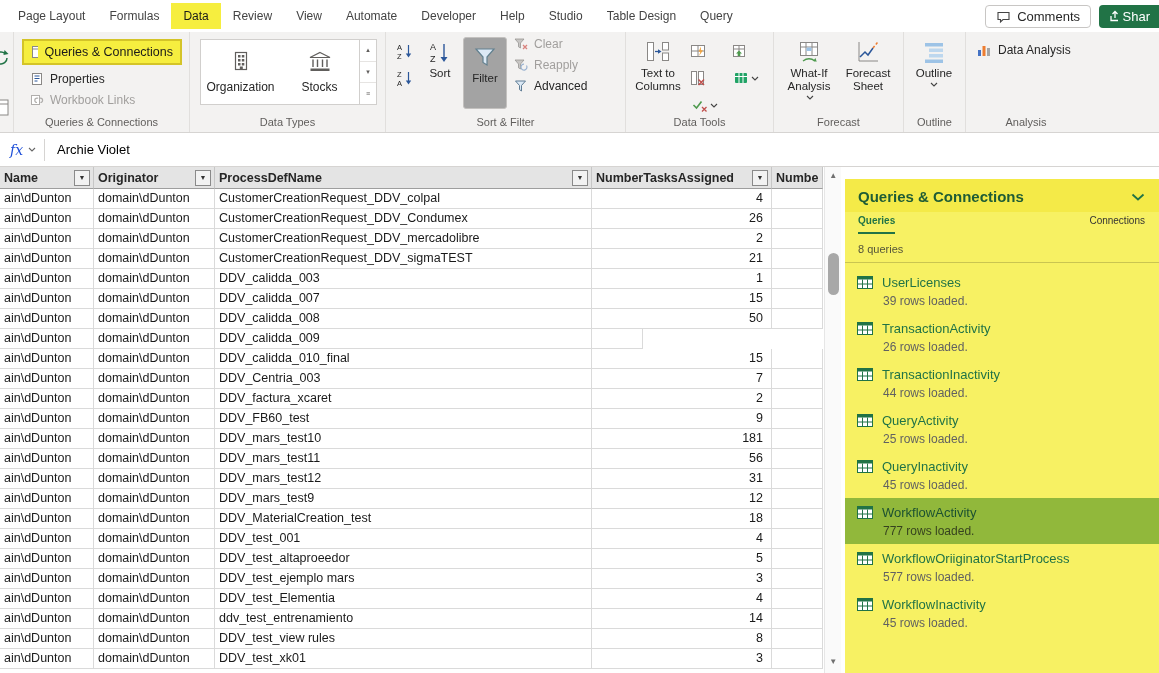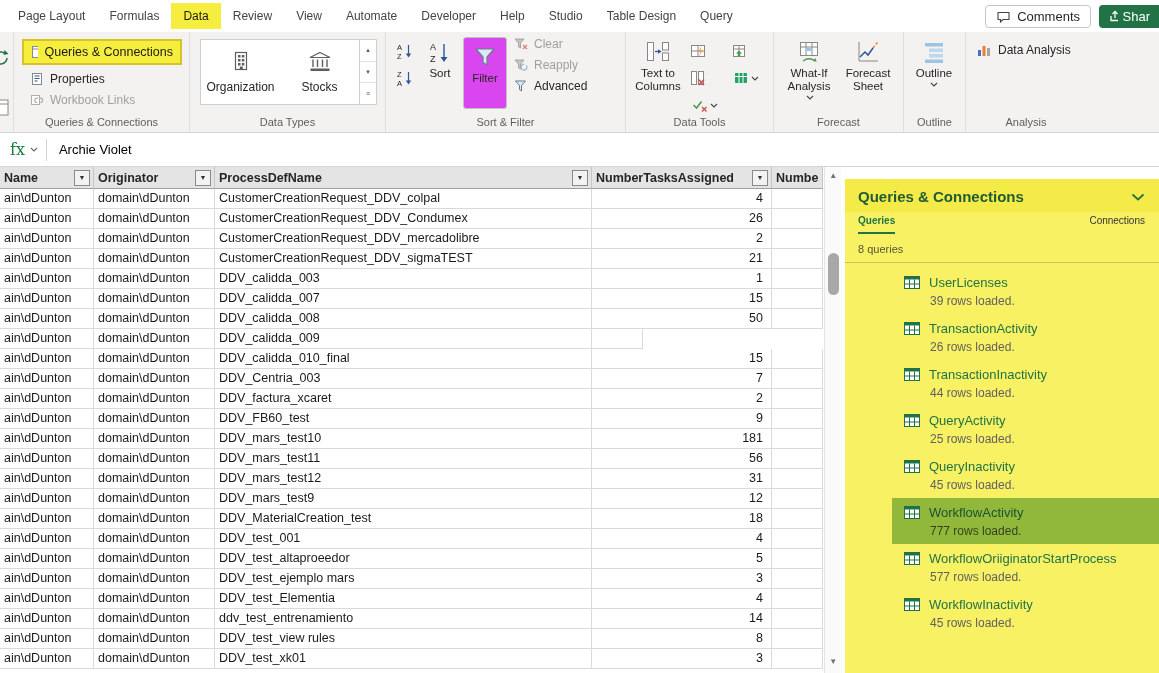--- a/index.html
+++ b/index.html
@@ -32,31 +32,31 @@
   .gal-scroll { width:17px; border-left:1px solid #d1cfcd; display:flex; flex-direction:column; }
   .gal-scroll div { flex:1; display:flex; align-items:center; justify-content:center; font-size:7px; color:#605e5c; border-bottom:1px solid #e6e4e2; }
   .gal-scroll div:last-child { border-bottom:none; }
 
   .sf-content, .dt-content, .fc-content { display:flex; align-items:flex-start; padding:0 4px 0 7px; gap:3px; }
   .sf-stack, .mini-col { display:flex; flex-direction:column; gap:3px; margin-top:2px; }
   .icon-btn { width:24px; height:24px; display:flex; align-items:center; justify-content:center; border-radius:2px; }
   .icon-btn.wider { width:38px; gap:2px; }
   .big-btn { display:flex; flex-direction:column; align-items:center; gap:2px; padding-top:2px; width:50px; font-size:11.5px; line-height:13px; text-align:center; color:#262626; }
   .big-btn span { display:block; }
-  .big-btn.boxed { border:1px solid #c3c1bf; border-radius:3px; background:#d946ef; height:72px; justify-content:flex-start; padding-top:6px; }
+  .big-btn.boxed { border:1px solid #c3c1bf; border-radius:3px; background:#a3a3a3; height:72px; justify-content:flex-start; padding-top:6px; }
   .sf-right { display:flex; flex-direction:column; margin-left:4px; }
   .sf-right .small-row { margin:0 0 7px 0; }
   .chev-inline { margin-left:2px; }
 
   .analysis-row { display:flex; align-items:center; gap:6px; margin:5px 10px 0 10px; font-size:12px; white-space:nowrap; }
 
   
   .formula { height:34px; background:#fff; border-bottom:1px solid #d6d4d2; display:flex; align-items:center; }
   .fx-area { display:flex; align-items:center; gap:5px; padding:0 8px 0 10px; height:100%; }
-  .fx-label { font-family:"DejaVu Serif", serif; font-size:16px; color:#15803d; }
+  .fx-label { font-family:"DejaVu Serif", serif; font-style:italic; font-size:14px; color:#1d4ed8; }
   .fbar-divider { width:1px; height:22px; background:#d6d4d2; }
   .fvalue { padding-left:12px; font-size:13px; color:#000; }
 
   
   .content { display:flex; height:506px; }
   .grid { width:899px; }
   .grid-header { display:flex; height:22px; }
   .hcell { display:flex; align-items:center; justify-content:space-between; padding:0 3px 0 4px; background:#e4e4e4; border-right:1px solid #c6c6c6; border-bottom:1px solid #9e9e9e; font-size:12.5px; font-weight:bold; color:#262626; white-space:nowrap; overflow:hidden; }
   .fbtn { flex:none; width:16px; height:16px; background:#f2f2f2; border:1px solid #8a8a8a; display:flex; align-items:center; justify-content:center; font-size:7px; color:#333; }
   .trow { display:flex; height:20px; }
@@ -72,21 +72,21 @@
   
   .panel-wrap { width:318px; padding:12px 0 0 4px; background:#fff; }
   .panel { width:314px; height:494px; background:#f7f163; display:flex; flex-direction:column; overflow:hidden; }
   .panel-header { display:flex; align-items:center; justify-content:space-between; padding:9px 14px 7px 13px; background:#f4ea48; font-size:15px; font-weight:bold; color:#1f5c35; }
   .qtabs { display:flex; gap:24px; padding:3px 14px 0 13px; font-size:10px;justify-content:space-between; }
   .qtab { padding-bottom:6px; color:#333; }
   .qtab.active { color:#217346; font-weight:bold; border-bottom:2px solid #217346; }
   .qcount { padding:9px 13px 7px; font-size:11px; color:#55553a; }
   .p-divider { height:1px; background:rgba(0,0,0,.18); }
   .q-list { display:flex; flex-direction:column; padding-top:5px; }
-  .q-item { padding:7px 18px 6px 12px;margin-left:47px; }
+  .q-item { padding:7px 18px 6px 12px; }
   .q-item.selected { background:#91b83b; }
   .q-name { display:flex; align-items:center; gap:9px; font-size:13px; color:#217346; white-space:nowrap; }
   .q-item.selected .q-name { color:#1c5131; }
   .q-detail { margin:4px 0 0 26px; font-size:12px; color:#616161; }
   .q-item.selected .q-detail { color:#36421f; }
 </style>
 </head>
 <body>
 
 <div class="app">

